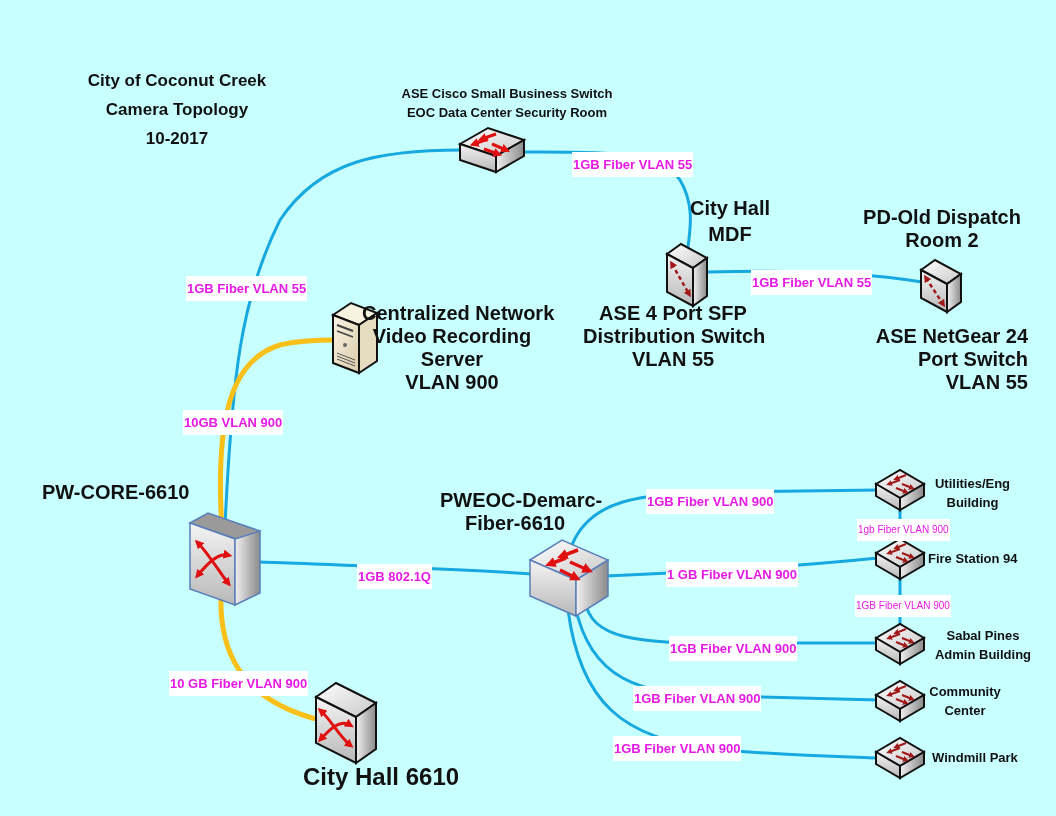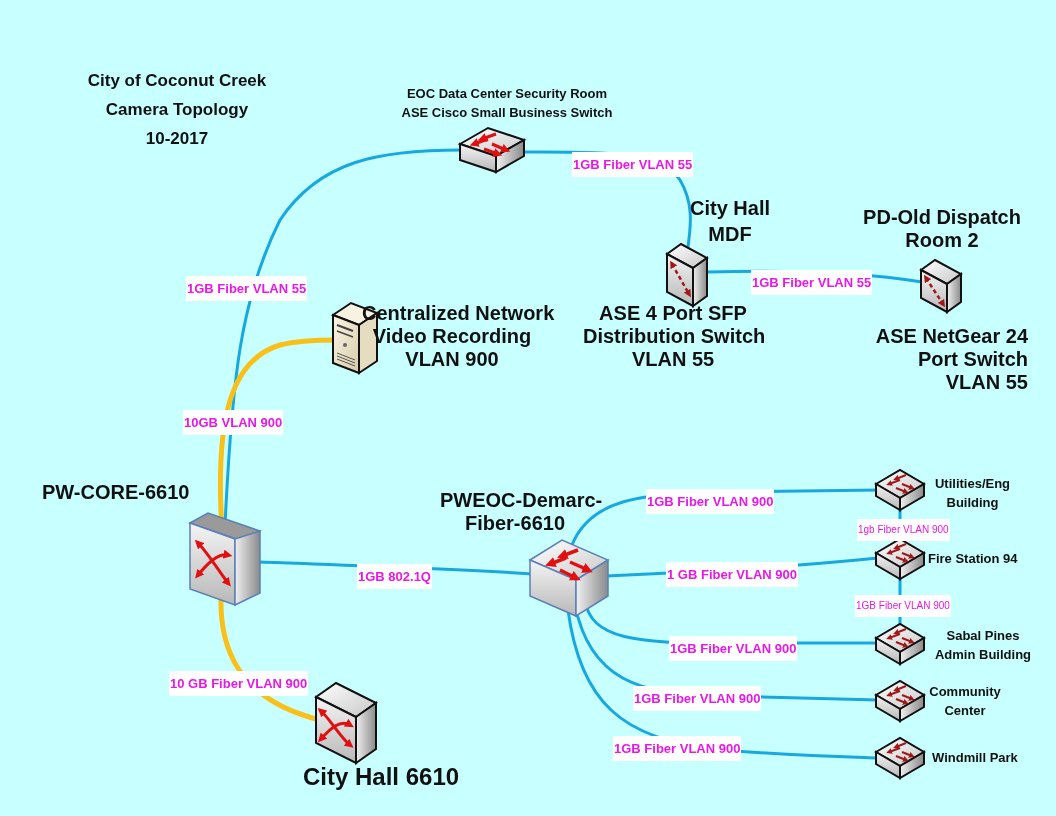--- a/index.html
+++ b/index.html
@@ -189,22 +189,22 @@
     </g>
 </svg>
 
 <div class="lbl title" style="left:52px;top:66px;width:250px;">
   <div>City of Coconut Creek</div>
   <div>Camera Topology</div>
   <div>10-2017</div>
 </div>
 
 <div class="lbl t13" style="left:382px;top:84px;width:250px;">
+  <div>ASE Cisco Small Business Switch</div>
   <div>EOC Data Center Security Room</div>
-  <div>ASE Cisco Small Business Switch</div>
 </div>
 
 <div class="lbl" style="left:670px;top:195px;width:120px;font-size:20px;line-height:26px;">
   <div>City Hall</div>
   <div>MDF</div>
 </div>
 <div class="lbl t16" style="left:583px;top:302px;width:180px;">
   <div>ASE 4 Port SFP</div>
   <div>Distribution Switch</div>
   <div>VLAN 55</div>
@@ -216,20 +216,21 @@
 </div>
 <div class="lbl t16" style="left:868px;top:325px;width:160px;text-align:right;">
   <div>ASE NetGear 24</div>
   <div>Port Switch</div>
   <div>VLAN 55</div>
 </div>
 
 <div class="lbl t16" style="left:362px;top:278px;width:180px;margin-top:24px;">
   <div>Centralized Network</div>
   <div>Video Recording</div>
+  <div>Server</div>
   <div>VLAN 900</div>
 </div>
 
 <div class="lbl" style="left:42px;top:480px;font-size:20px;">PW-CORE-6610</div>
 <div class="lbl" style="left:303px;top:763px;font-size:24px;">City Hall 6610</div>
 
 <div class="lbl t16" style="left:440px;top:489px;width:150px;">
   <div>PWEOC-Demarc-</div>
   <div>Fiber-6610</div>
 </div>

